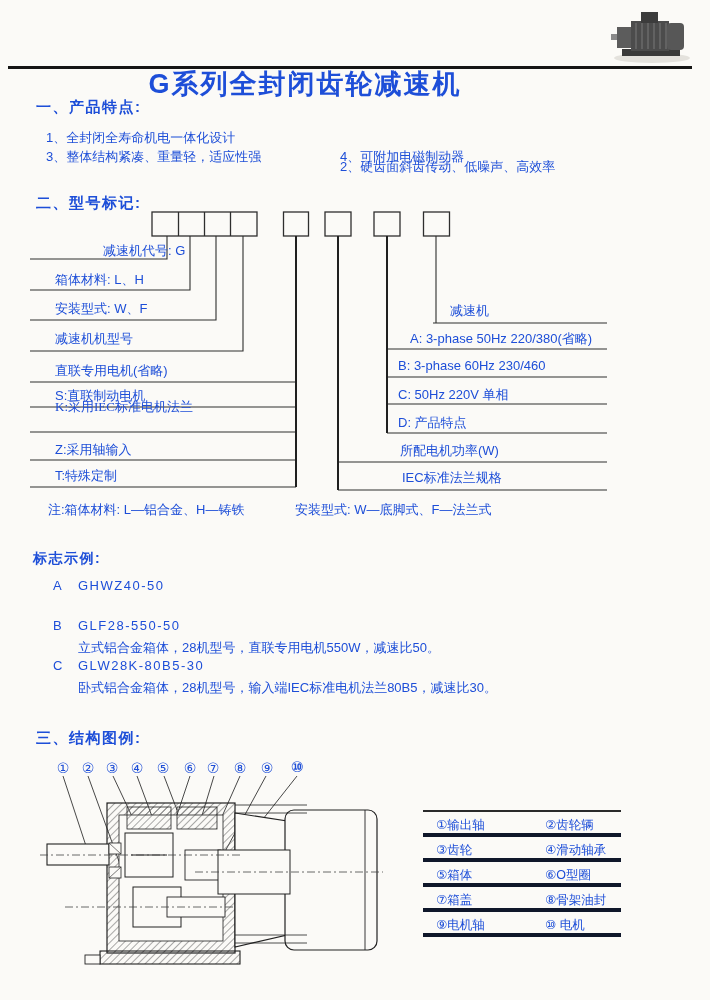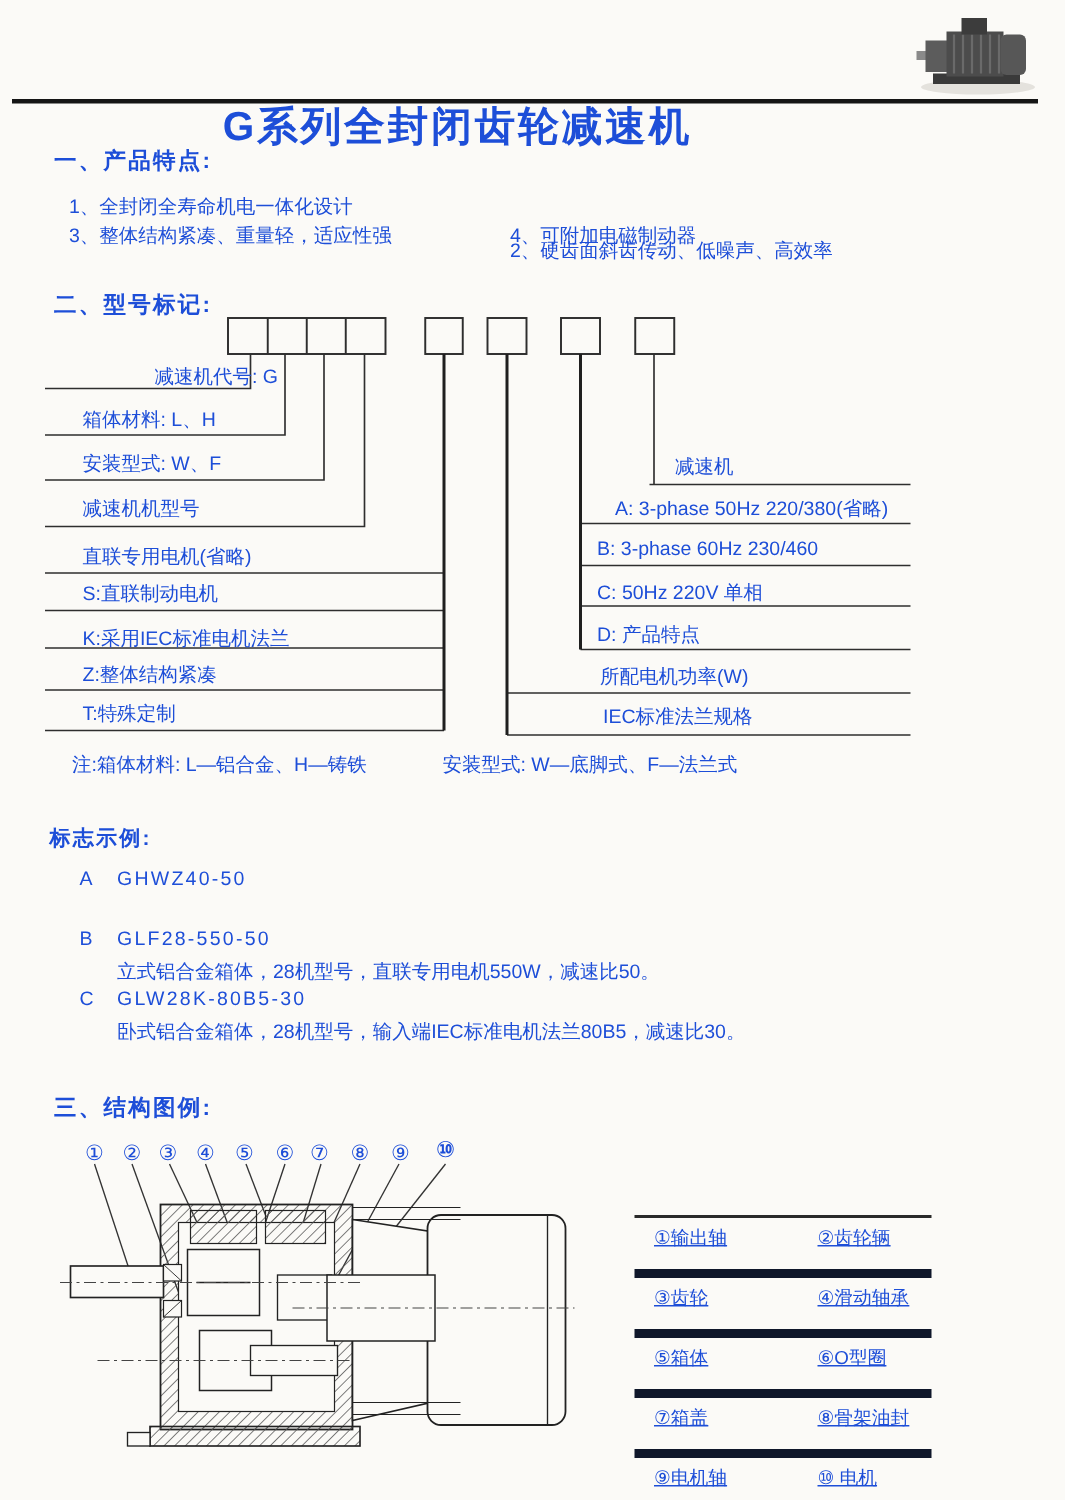--- a/index.html
+++ b/index.html
@@ -19,21 +19,21 @@
   .code { letter-spacing:1.5px; }
   .ex-tag { position:absolute; font-size:13px; letter-spacing:1px; }
   .num {
     position:absolute; width:22px; text-align:center; font-size:14px; line-height:14px;
   }
   .num.bold { font-weight:bold; font-size:15px; }
   .parts-table {
     position:absolute; left:423px; top:810px; width:198px;
     border-top:2px solid #2a2a2a;
   }
-  .pt-row { display:flex; height:40px; border-bottom:6px solid #0f172a; box-sizing:border-box;text-decoration:underline; }
+  .pt-row { display:flex; height:25px; border-bottom:4px solid #0f172a; box-sizing:border-box; }
   .pt-c1 { width:112px; padding:5px 0 0 13px; font-size:12.5px; box-sizing:border-box; white-space:nowrap; }
   .pt-c2 { flex:1; padding:5px 0 0 10px; font-size:12.5px; box-sizing:border-box; white-space:nowrap; }
   svg { position:absolute; overflow:visible; }
 </style>
 </head>
 <body>
 
 <div class="page">
 
   <div class="rule-top"></div>
@@ -103,22 +103,22 @@
       <line x1="387" y1="31" x2="387" y2="228"></line>
     </g>
   </svg>
 
   <div class="lbl" style="left:55px; top:243px;margin-left:48px;">减速机代号: G</div>
   <div class="lbl" style="left:55px; top:272px;">箱体材料: L、H</div>
   <div class="lbl" style="left:55px; top:301px;">安装型式: W、F</div>
   <div class="lbl" style="left:55px; top:331px;">减速机机型号</div>
   <div class="lbl" style="left:55px; top:363px;">直联专用电机(省略)</div>
   <div class="lbl" style="left:55px; top:388px;">S:直联制动电机</div>
-  <div class="lbl" style="left:55px; top:418px;">K:采用IEC标准电机法兰</div>
-  <div class="lbl" style="left:55px; top:442px;">Z:整体结构紧凑</div>
+  <div class="lbl" style="left:55px; top:399px;font-family:Liberation Serif, serif;">K:采用IEC标准电机法兰</div>
+  <div class="lbl" style="left:55px; top:442px;">Z:采用轴输入</div>
   <div class="lbl" style="left:55px; top:468px;">T:特殊定制</div>
 
   <div class="lbl" style="left:450px; top:303px;">减速机</div>
   <div class="lbl" style="left:398px; top:331px;margin-left:12px;">A: 3-phase 50Hz 220/380(省略)</div>
   <div class="lbl" style="left:398px; top:358px;">B: 3-phase 60Hz 230/460</div>
   <div class="lbl" style="left:398px; top:387px;">C: 50Hz 220V 单相</div>
   <div class="lbl" style="left:398px; top:415px;">D: 产品特点</div>
   <div class="lbl" style="left:400px; top:443px;">所配电机功率(W)</div>
   <div class="lbl" style="left:402px; top:470px;">IEC标准法兰规格</div>
 

